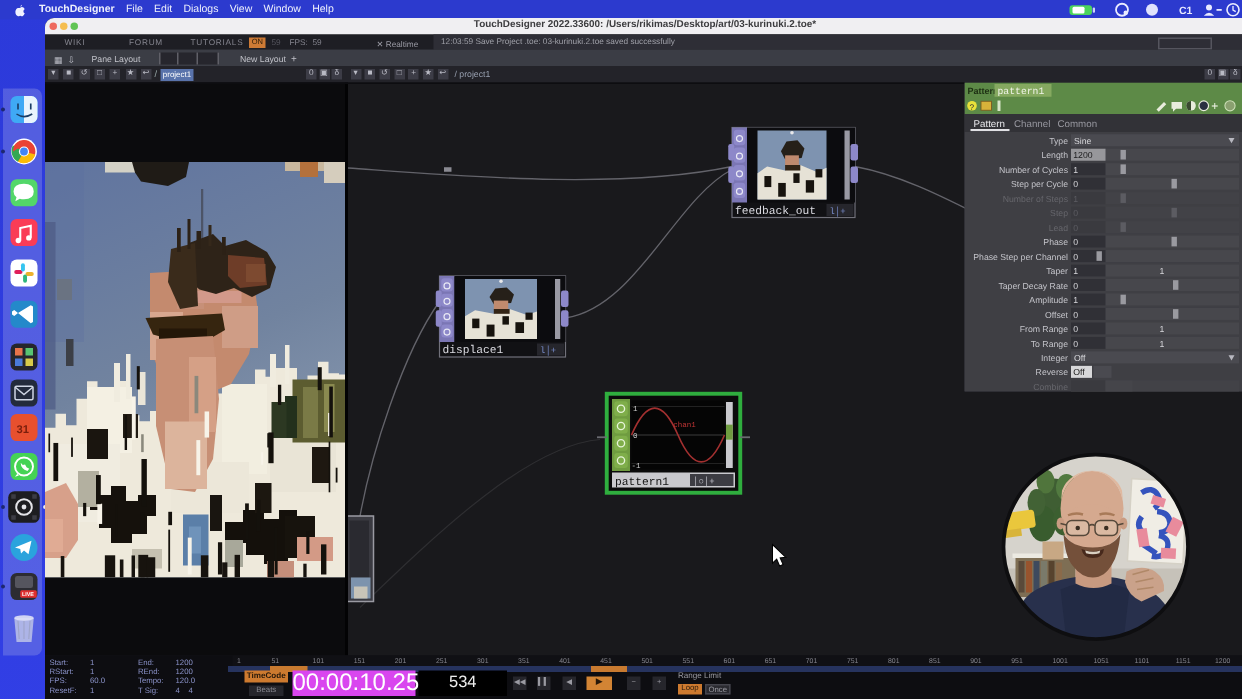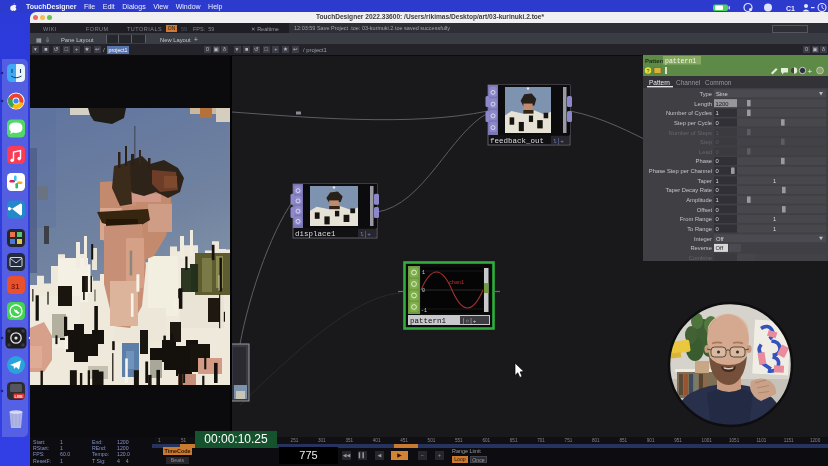--- a/index.html
+++ b/index.html
@@ -29,22 +29,22 @@
   
   #leftpane{left:30px;top:55px;width:200px;height:382px;background:#0b0b0d;}
   #nodeed{left:232px;top:55px;width:596px;height:382px;background:#19191c;}
   #divider{left:230px;top:55px;width:2px;height:382px;background:#030304;}
   
   #tbar{left:30px;top:437px;width:798px;height:29px;background:#0d0d11;}
   .inf{position:absolute;font-size:5.2px;color:#8a92c8;white-space:pre;}
   #ruler{left:155px;top:437px;width:673px;height:7px;background:#101014;}
   .rt{position:absolute;top:438px;font-size:4.6px;color:#84848c;}
   #bluestrip{left:152px;top:444px;width:676px;height:4px;background:#26335e;}
-  #tcode{left:195px;top:431px;width:82px;height:17px;background:#14532d;color:#fff;
-     font-size:12px;line-height:17px;text-align:center;font-family:"Liberation Sans",sans-serif;}
+  #tcode{left:195px;top:447px;width:82px;height:17px;background:#d946ef;color:#fff;
+     font-size:16px;line-height:17px;text-align:center;font-family:"Liberation Sans",sans-serif;}
   #frame{left:279px;top:447px;width:59px;height:17px;background:#000;color:#eee;
      font-size:11px;line-height:17px;text-align:center;}
   .tbtn{position:absolute;top:451px;width:9px;height:9px;background:#26262c;color:#9a9aa2;
      font-size:5px;line-height:9px;text-align:center;}
 </style>
 </head>
 <body>
 
 <div id="menubar" class="abs">
   <span style="width:9px"></span>
@@ -658,21 +658,21 @@
     <span class="rt" style="left:158px;">1</span>
   </div>
 <div id="bluestrip" class="abs"></div>
 <div class="abs" style="left:180px;top:444px;width:25px;height:4px;background:#c87a30;"></div>
 <div class="abs" style="left:394px;top:444px;width:24px;height:4px;background:#c87a30;"></div>
 <div class="abs" style="left:163px;top:447px;width:29px;height:8px;background:#cd7a2f;color:#26180a;
   font-size:5.4px;text-align:center;line-height:8px;font-weight:bold;">TimeCode</div>
 <div class="abs" style="left:166px;top:456.5px;width:23px;height:7px;background:#26262c;color:#8a8a92;
   font-size:5.2px;text-align:center;line-height:7px;">Beats</div>
 <div id="tcode" class="abs">00:00:10.25</div>
-<div id="frame" class="abs">775</div>
+<div id="frame" class="abs">534</div>
 <div id="transport"></div>
 <span class="abs" style="left:452px;top:448px;font-size:5.4px;color:#9a9aa2;">Range Limit</span>
 <div class="abs" style="left:452px;top:455.5px;width:16px;height:7.5px;background:#cd7a2f;color:#26180a;
   font-size:5.2px;text-align:center;line-height:7.5px;">Loop</div>
 <div class="abs" style="left:470px;top:455.5px;width:17px;height:7.5px;background:#2a2a30;color:#9a9aa2;
   font-size:5.2px;text-align:center;line-height:7.5px;border:1px solid #44444c;box-sizing:border-box;">Once</div>
 
 <div>
     <div class="pbtn" style="left:32px;">▾</div>
     <div class="pbtn" style="left:42.3px;">■</div>

